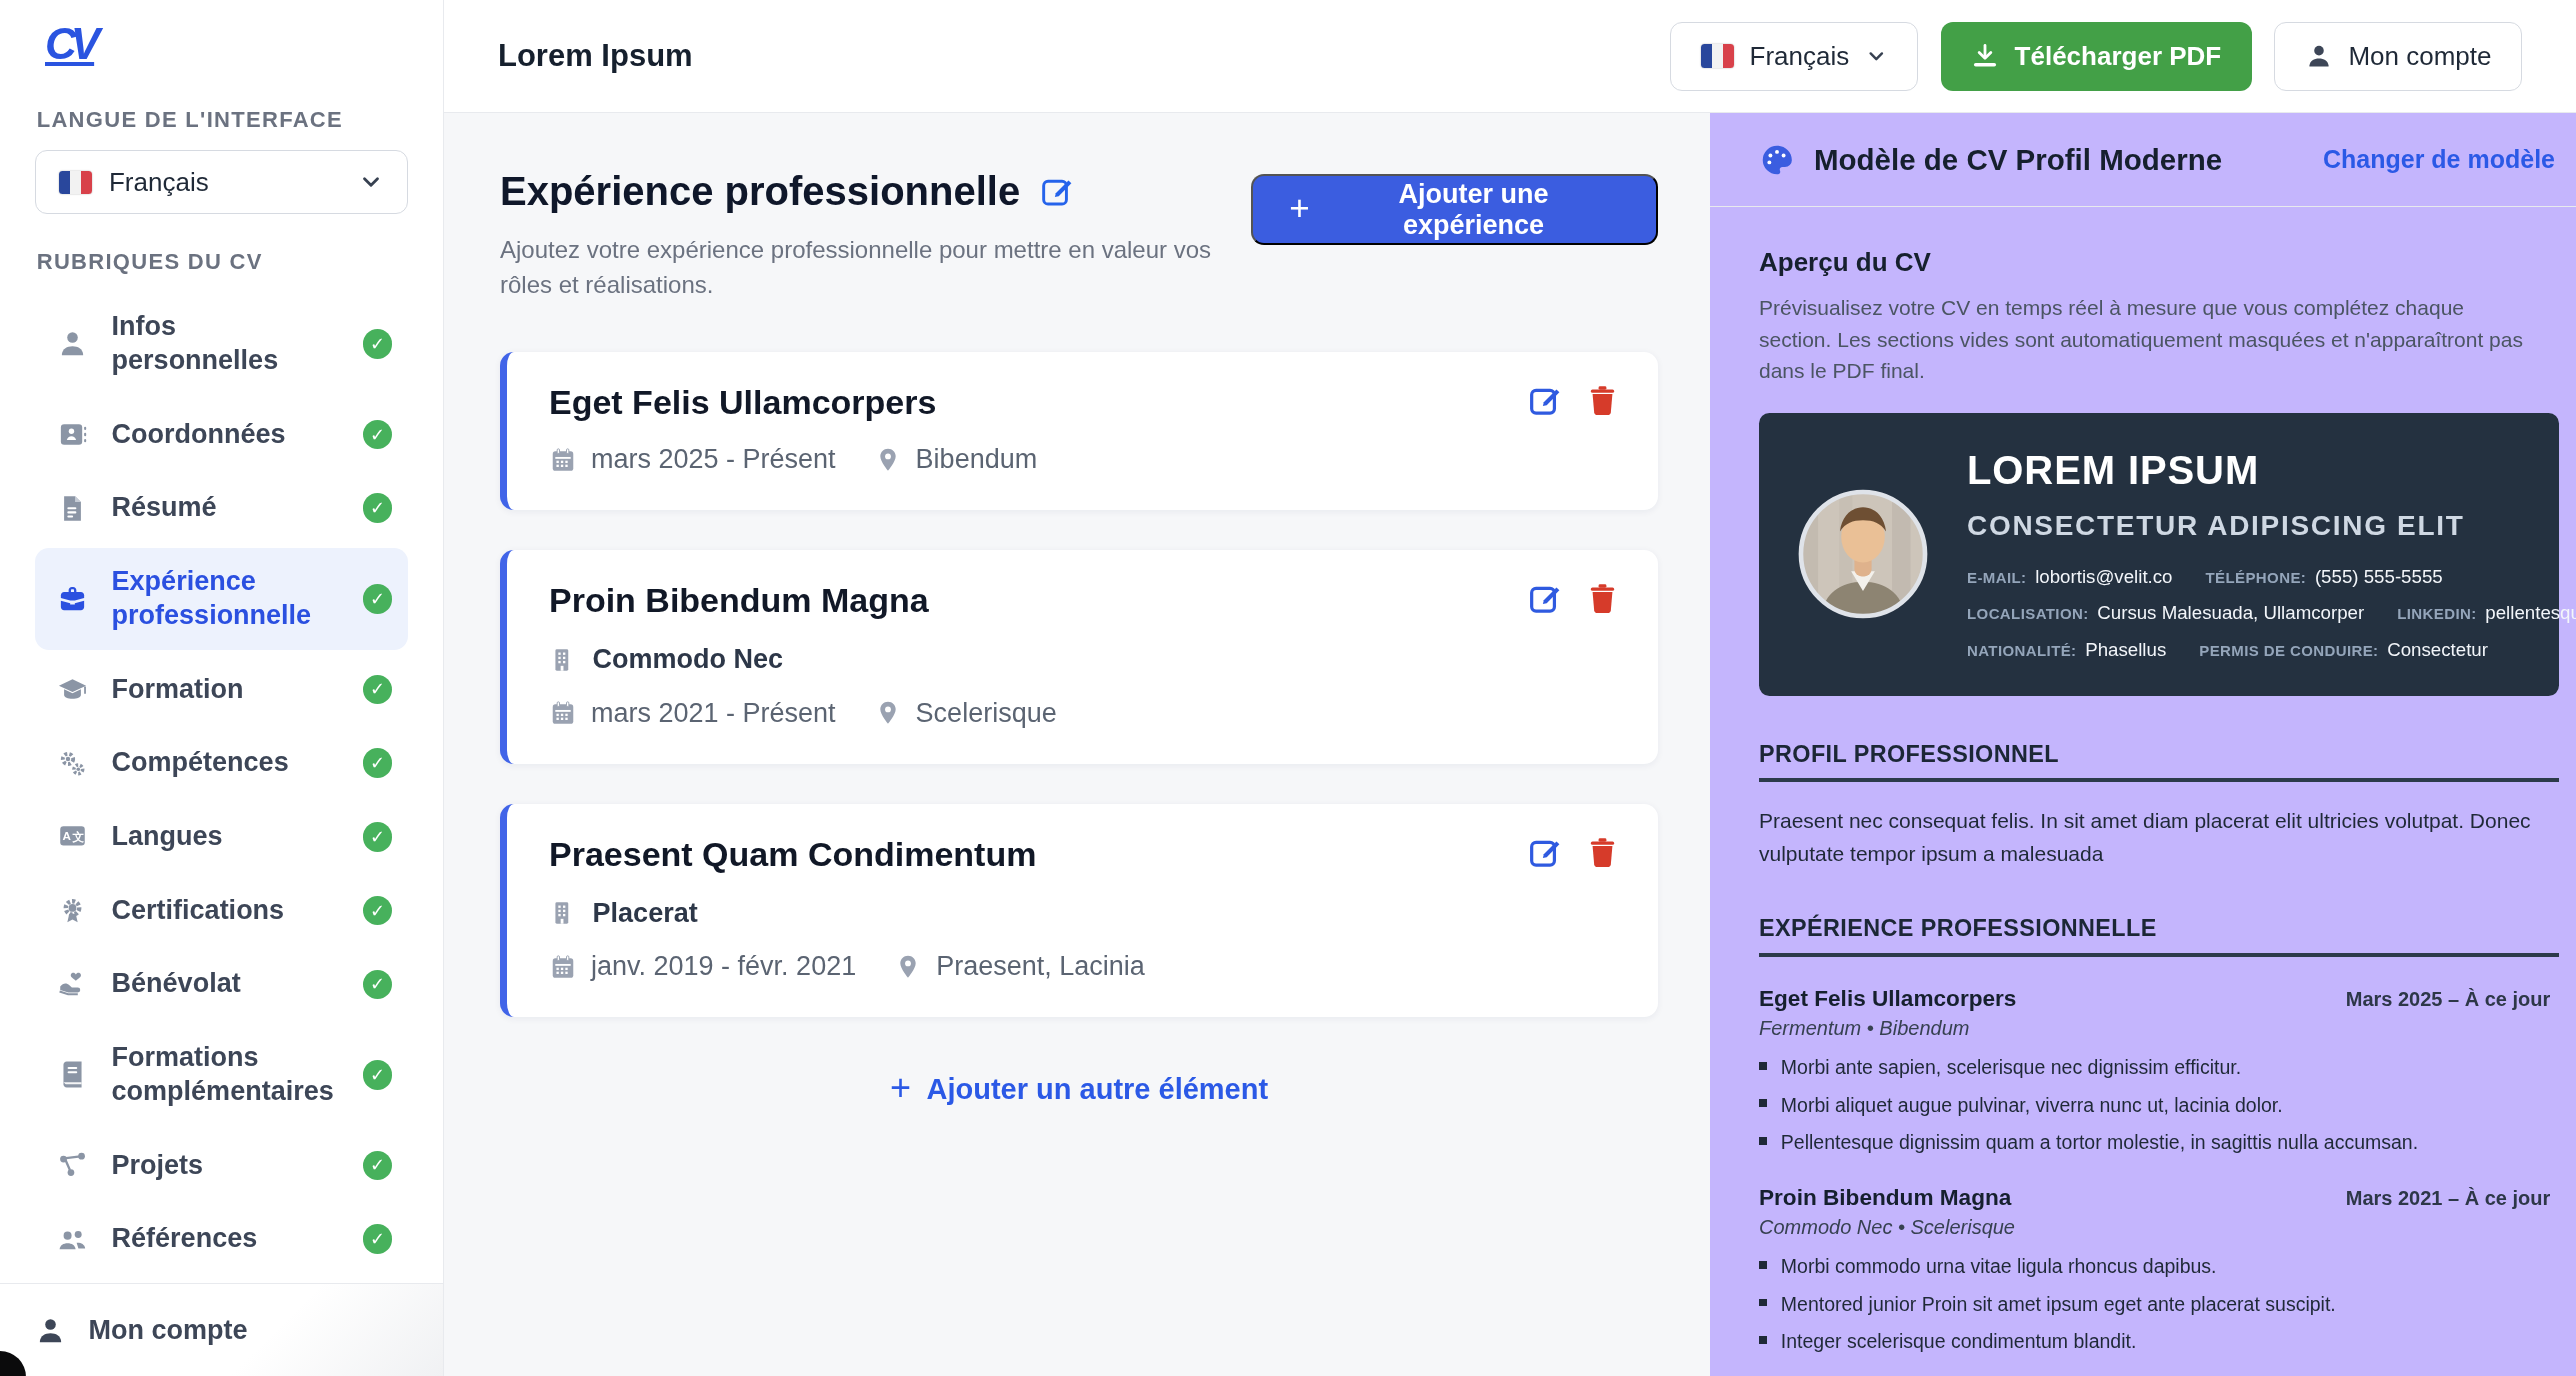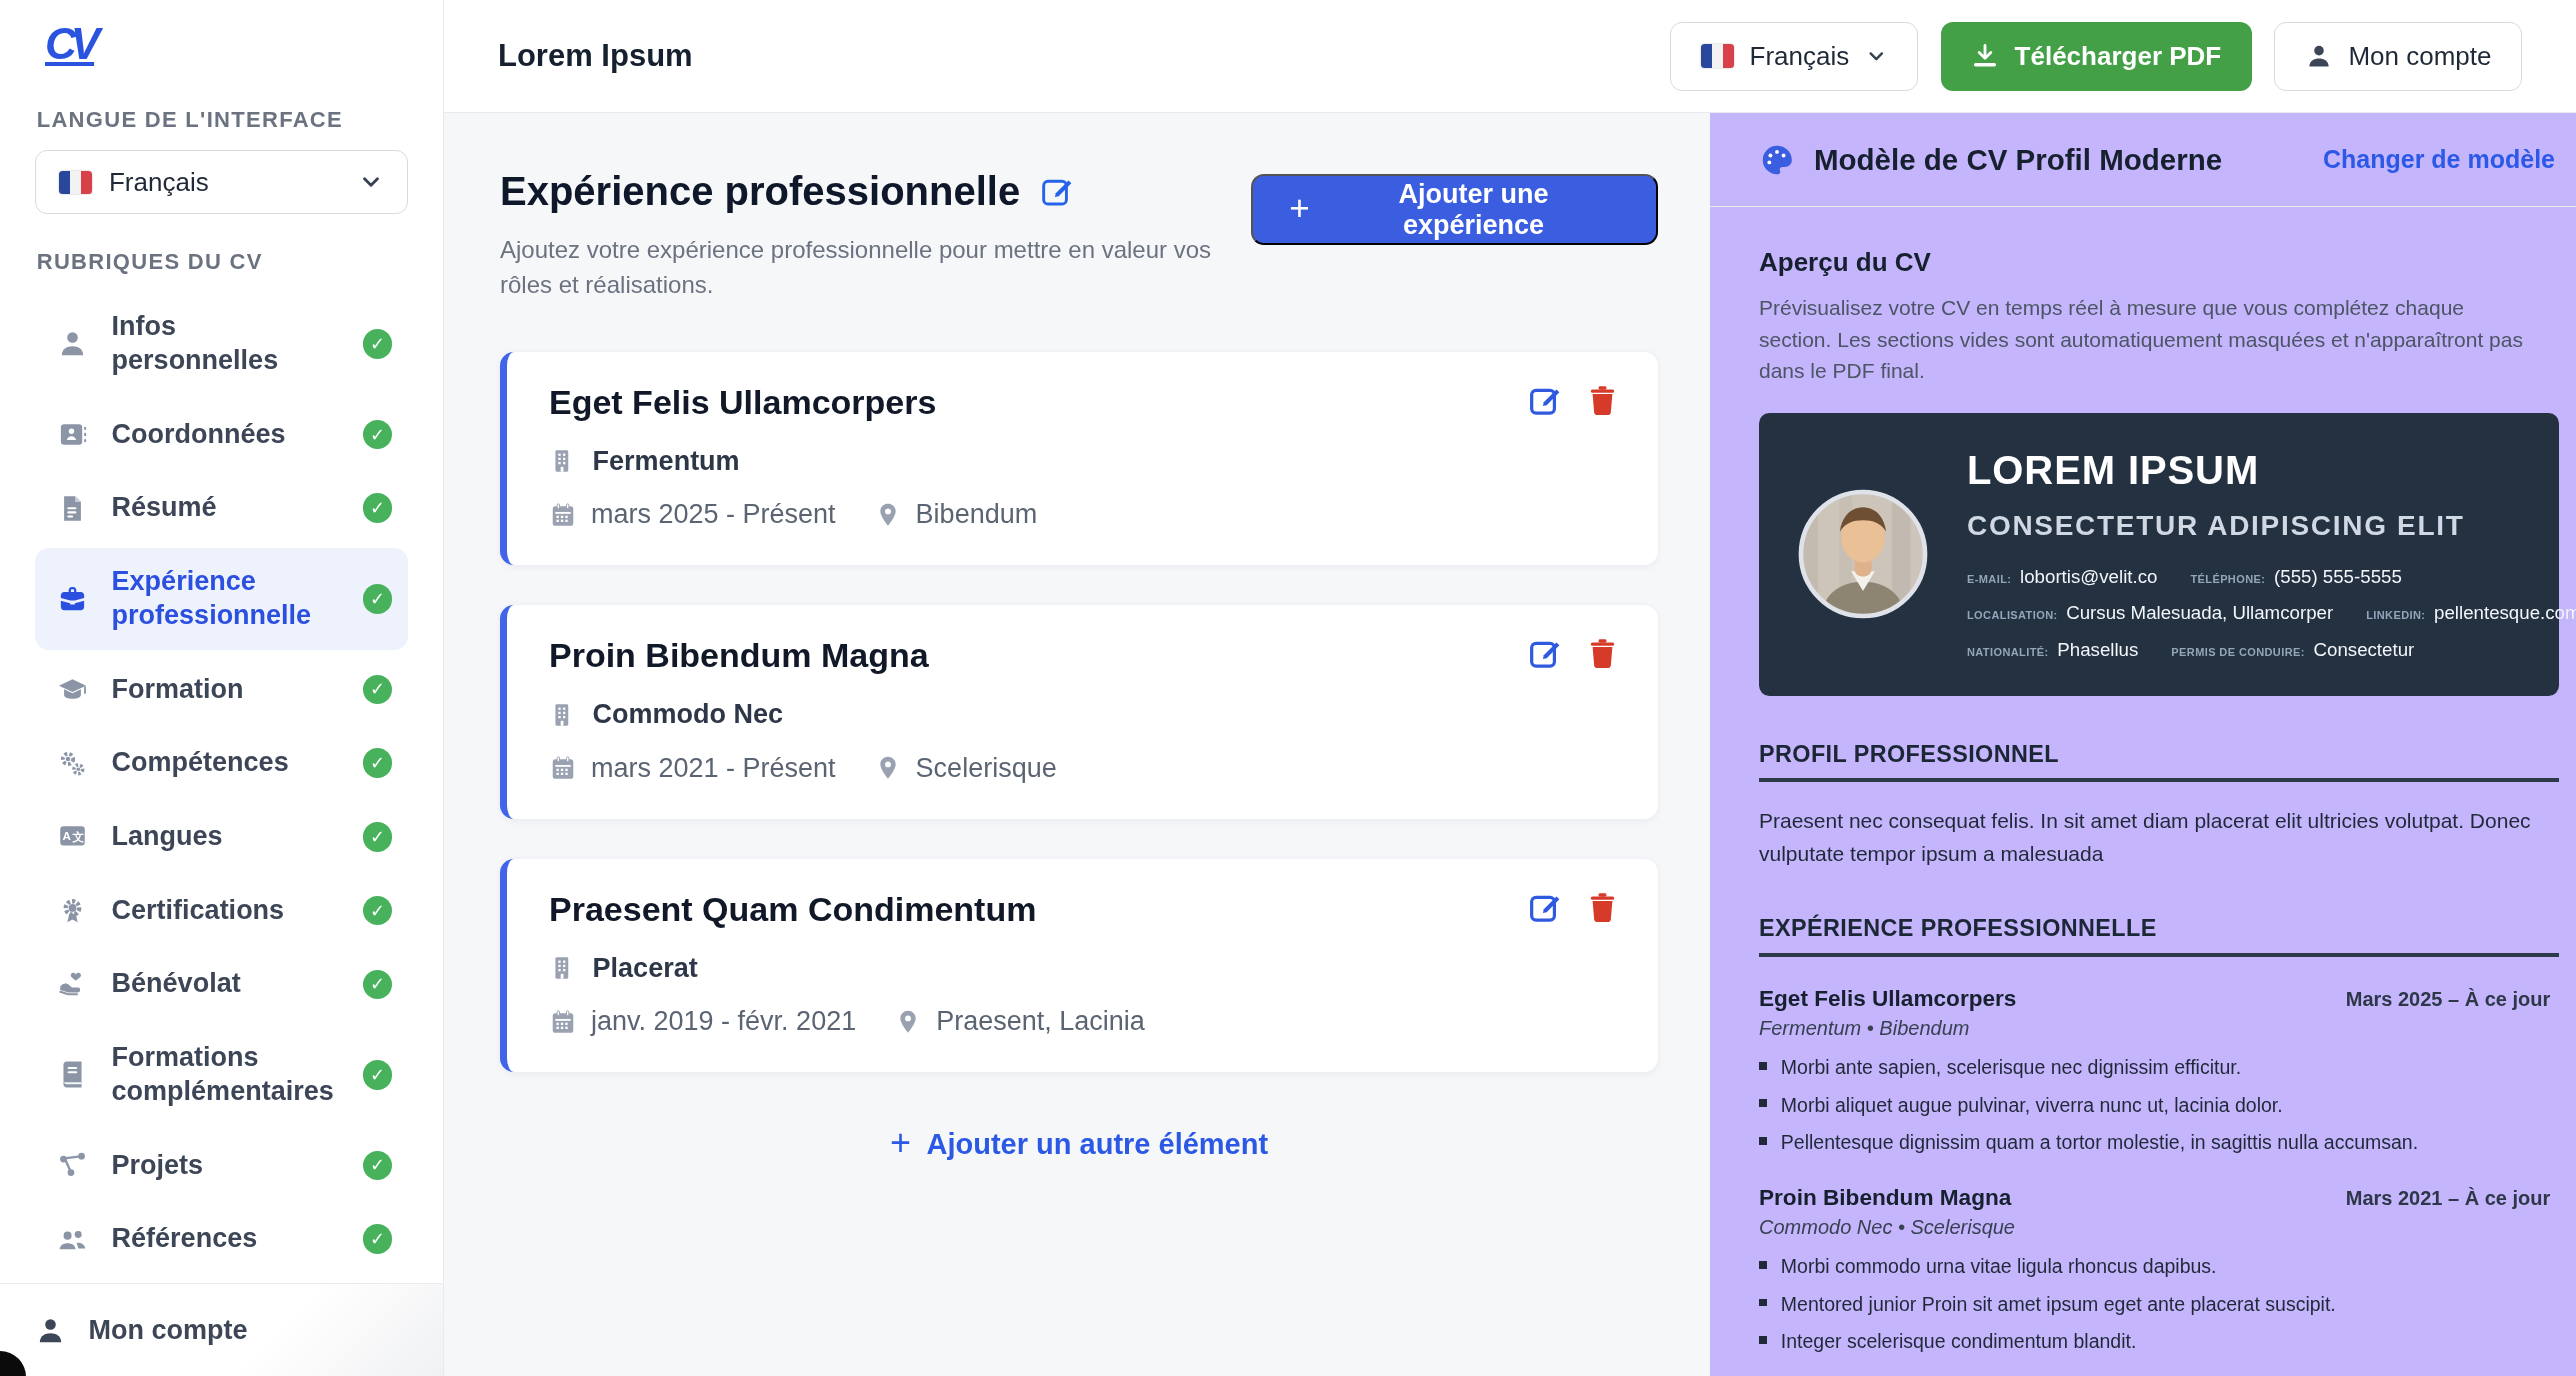--- a/index.html
+++ b/index.html
@@ -83,21 +83,21 @@
 
   .cv-doc { margin-top:26px; width:800px; }
   .cv-head { background:#243140; border-radius:10.4px; display:flex; align-items:center; gap:38px; padding:35px 38px; }
   .cv-photo { width:132px; min-width:132px; height:132px; }
   .cv-id { flex:1; min-width:0; }
   .cv-name { color:#fff; font-size:40px; font-weight:800; letter-spacing:0.9px; }
   .cv-role { color:#cfd8e3; font-size:28px; font-weight:600; letter-spacing:1.7px; margin-top:17px; }
   .cv-contacts { margin-top:24px; display:flex; flex-direction:column; gap:14.8px; }
   .cv-crow { display:flex; flex-wrap:nowrap; gap:33px; }
   .cv-pair { display:flex; align-items:baseline; gap:8.7px; white-space:nowrap; }
-  .cv-clabel { color:#94a5ba; font-size:11px; font-weight:700; letter-spacing:0.4px; }
+  .cv-clabel { color:#94a5ba; font-size:15px; font-weight:700; letter-spacing:0.4px; }
   .cv-cval { color:#f3f6fa; font-size:18.7px; }
 
   .cv-section { margin-top:45px; }
   .cv-sec-title { font-size:23.4px; font-weight:800; color:#1c2736; letter-spacing:0.4px; border-bottom:4.3px solid #2c3a4a; padding-bottom:10.4px; }
   .cv-par { margin-top:22.6px; font-size:21px; color:#1f2937; line-height:1.55; }
   .cv-entry { margin-top:29.5px; }
   .cv-entry-head { display:flex; align-items:baseline; }
   .cv-entry-title { font-size:22.6px; font-weight:800; color:#16202e; }
   .cv-entry-dates { margin-left:auto; font-size:20px; font-weight:700; color:#2d3748; padding-right:8.7px; }
   .cv-entry-sub { margin-top:5px; font-size:20px; font-style:italic; color:#374151; }
@@ -350,33 +350,20 @@
                     <rect x="3.2" y="5" width="15.6" height="15.6" rx="3"></rect>
                     <path d="M11.5 13.2 20.2 4.4l2 2-8.7 8.8-2.6.6z" fill="currentColor" stroke="none"></path>
                   </svg>
                 <svg class="icon-btn trash" viewBox="0 0 24 24" fill="currentColor">
                     <path d="M5.2 7.6h13.6l-1.1 12.6c-.1 1-.9 1.8-2 1.8H8.3c-1.1 0-1.9-.8-2-1.8z"></path>
                     <rect x="4" y="4.4" width="16" height="2.3" rx="1.1"></rect>
                     <rect x="9.3" y="2.3" width="5.4" height="2.3" rx="1"></rect>
                   </svg>
               </div>
             </div>
-            <div class="card-row">
-              <svg viewBox="0 0 24 24" fill="currentColor">
-                  <rect x="5.5" y="2.8" width="11" height="18.4" rx="1.2"></rect>
-                  <rect x="8" y="5.6" width="2" height="2" fill="#fff"></rect>
-                  <rect x="12" y="5.6" width="2" height="2" fill="#fff"></rect>
-                  <rect x="8" y="9.2" width="2" height="2" fill="#fff"></rect>
-                  <rect x="12" y="9.2" width="2" height="2" fill="#fff"></rect>
-                  <rect x="8" y="12.8" width="2" height="2" fill="#fff"></rect>
-                  <rect x="12" y="12.8" width="2" height="2" fill="#fff"></rect>
-                  <rect x="10" y="17" width="2.4" height="4.2" fill="#fff"></rect>
-                </svg>
-              <span class="company">Fermentum</span>
-            </div>
             <div class="meta">
               <span class="pair">
                 <svg viewBox="0 0 24 24" fill="currentColor">
                     <rect x="3.2" y="4.6" width="17.6" height="16.6" rx="2.2"></rect>
                     <rect x="7" y="2.4" width="2" height="4" rx="1" fill="#fff" stroke="currentColor" stroke-width=".8"></rect>
                     <rect x="15" y="2.4" width="2" height="4" rx="1" fill="#fff" stroke="currentColor" stroke-width=".8"></rect>
                     <rect x="5.4" y="9.4" width="13.2" height="1.6" fill="#fff"></rect>
                     <g fill="#fff">
                       <rect x="6.4" y="12.6" width="2" height="2"></rect>
                       <rect x="10.2" y="12.6" width="2" height="2"></rect>

